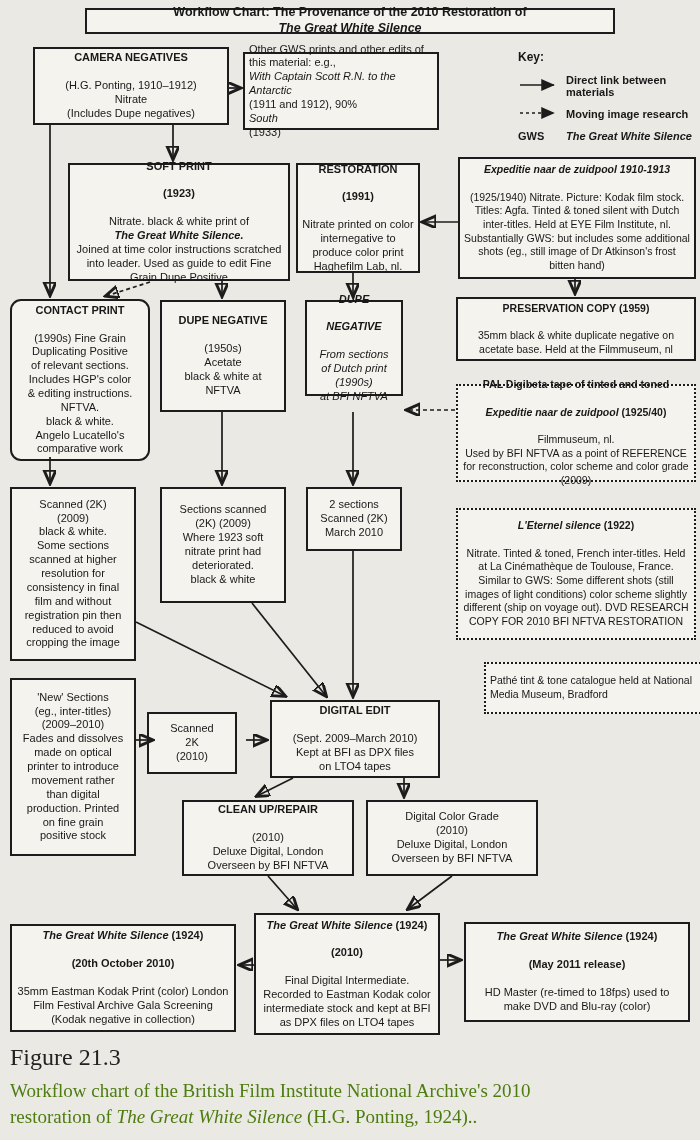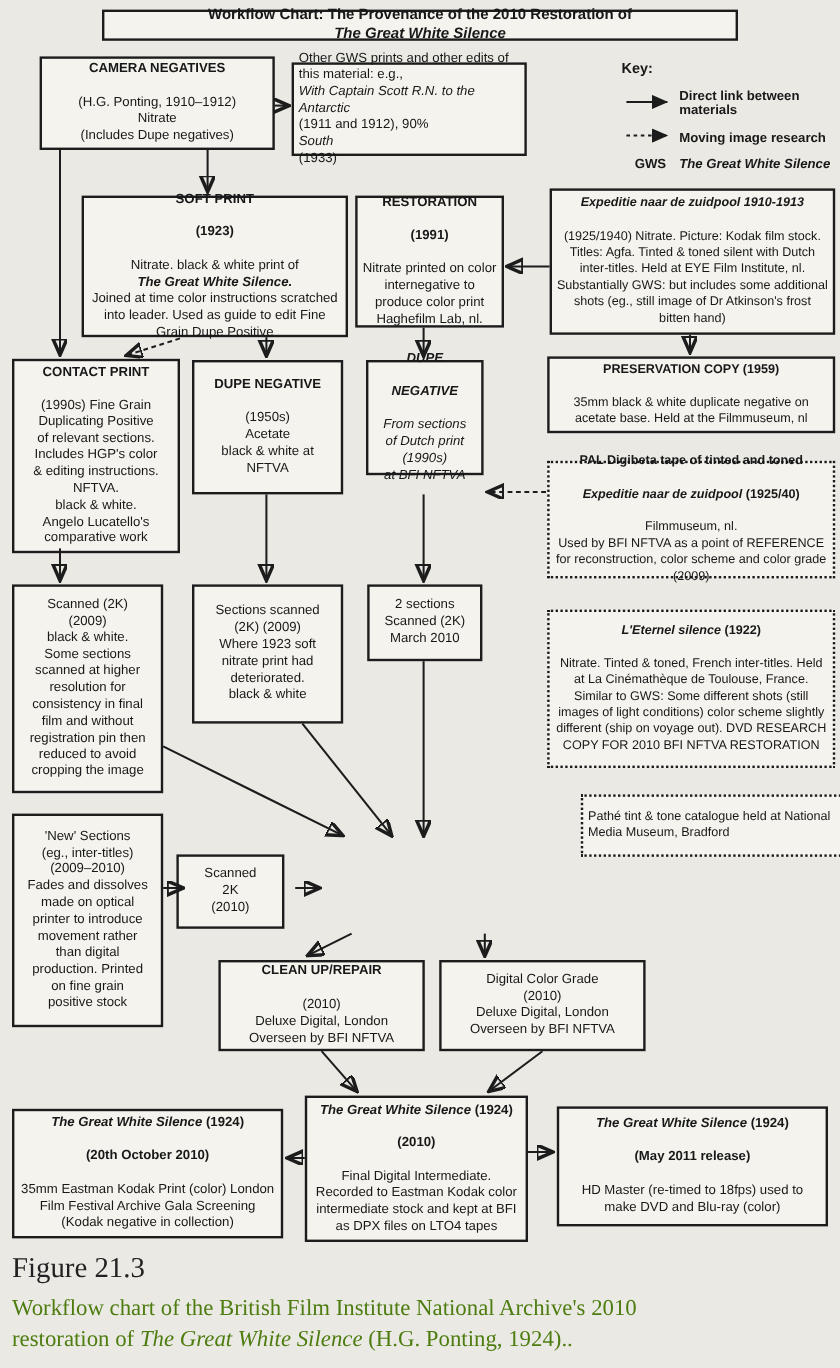--- a/index.html
+++ b/index.html
@@ -28,21 +28,21 @@
   .box b{font-weight:bold;}
   #title-box{
     left:85px;top:8px;width:530px;height:26px;
     font-weight:bold;font-size:12.5px;justify-content:center;
   }
   .key{
     position:absolute;left:518px;top:50px;width:180px;
   }
   .key-title{font-weight:bold;font-size:12px;margin-bottom:10px;}
   .key-row{display:flex;align-items:center;margin-bottom:9px;font-weight:bold;font-size:11px;}
-  .key-sym{width:48px;flex:0 0 48px;text-align:center;}
+  .key-sym{width:48px;flex:0 0 48px;}
   .key-gws{font-weight:bold;}
   .figure-label{
     position:absolute;left:10px;top:1044px;
     font-family:"Liberation Serif", serif;font-size:24px;color:#222;
   }
   .caption{
     position:absolute;left:10px;top:1078px;width:640px;
     font-family:"Liberation Serif", serif;font-size:19px;line-height:1.38;color:#4d7c0f;
   }
   #arrows{position:absolute;left:0;top:0;pointer-events:none;}
@@ -90,34 +90,35 @@
     <div class="key-row">
       <span class="key-sym key-gws">GWS</span>
       <span><i>The Great White Silence</i></span>
     </div>
   </div>
 
   <div class="box" style="left:68px;top:163px;width:222px;height:118px;"><b>SOFT PRINT</b><br><b>(1923)</b><br>Nitrate. black &amp; white print of <b><i>The Great White Silence.</i></b> Joined at time color instructions scratched into leader. Used as guide to edit Fine Grain Dupe Positive</div>
   <div class="box" style="left:296px;top:163px;width:124px;height:110px;"><b>RESTORATION</b><br><b>(1991)</b><br>Nitrate printed on color internegative to produce color print Haghefilm Lab, nl.</div>
   <div class="box small" style="left:458px;top:157px;width:238px;height:122px;"><b><i>Expeditie naar de zuidpool 1910-1913</i></b><br>(1925/1940) Nitrate. Picture: Kodak film stock. Titles: Agfa. Tinted &amp; toned silent with Dutch inter-titles. Held at EYE Film Institute, nl. Substantially GWS: but includes some additional shots (eg., still image of Dr Atkinson's frost bitten hand)</div>
 
-  <div class="box" style="left:10px;top:299px;width:140px;height:162px;"><b>CONTACT PRINT</b><br>(1990s) Fine Grain<br>Duplicating Positive<br>of relevant sections.<br>Includes HGP's color<br>&amp; editing instructions.<br>NFTVA.<br>black &amp; white.<br>Angelo Lucatello's<br>comparative work</div>
+  <div class="box" style="left:10px;top:299px;width:140px;height:162px;border-radius:11px;"><b>CONTACT PRINT</b><br>(1990s) Fine Grain<br>Duplicating Positive<br>of relevant sections.<br>Includes HGP's color<br>&amp; editing instructions.<br>NFTVA.<br>black &amp; white.<br>Angelo Lucatello's<br>comparative work</div>
   <div class="box" style="left:160px;top:300px;width:126px;height:112px;"><b>DUPE NEGATIVE</b><br>(1950s)<br>Acetate<br>black &amp; white at<br>NFTVA</div>
   <div class="box" style="left:305px;top:300px;width:98px;height:96px;font-style:italic;"><b>DUPE</b><br><b>NEGATIVE</b><br>From sections<br>of Dutch print<br>(1990s)<br>at BFI NFTVA</div>
   <div class="box small" style="left:456px;top:297px;width:240px;height:64px;"><b>PRESERVATION COPY (1959)</b><br>35mm black &amp; white duplicate negative on acetate base. Held at the Filmmuseum, nl</div>
   <div class="box small dashed" style="left:456px;top:384px;width:240px;height:98px;"><b>PAL Digibeta tape of tinted and toned</b><br><b><i>Expeditie naar de zuidpool</i> (1925/40)</b><br>Filmmuseum, nl.<br>Used by BFI NFTVA as a point of REFERENCE for reconstruction, color scheme and color grade (2009)</div>
 
   <div class="box" style="left:10px;top:487px;width:126px;height:174px;">Scanned (2K)<br>(2009)<br>black &amp; white.<br>Some sections<br>scanned at higher<br>resolution for<br>consistency in final<br>film and without<br>registration pin then<br>reduced to avoid<br>cropping the image</div>
   <div class="box" style="left:160px;top:487px;width:126px;height:116px;">Sections scanned<br>(2K) (2009)<br>Where 1923 soft<br>nitrate print had<br>deteriorated.<br>black &amp; white</div>
   <div class="box" style="left:306px;top:487px;width:96px;height:64px;">2 sections<br>Scanned (2K)<br>March 2010</div>
   <div class="box small dashed" style="left:456px;top:508px;width:240px;height:132px;"><b><i>L'Eternel silence</i> (1922)</b><br>Nitrate. Tinted &amp; toned, French inter-titles. Held at La Cinémathèque de Toulouse, France. Similar to GWS: Some different shots (still images of light conditions) color scheme slightly different (ship on voyage out). DVD RESEARCH COPY FOR 2010 BFI NFTVA RESTORATION</div>
   <div class="box small dashed left" style="left:456px;top:662px;width:240px;height:52px;margin-left:28px;">Pathé tint &amp; tone catalogue held at National Media Museum, Bradford</div>
 
   <div class="box" style="left:10px;top:678px;width:126px;height:178px;">'New' Sections<br>(eg., inter-titles)<br>(2009–2010)<br>Fades and dissolves<br>made on optical<br>printer to introduce<br>movement rather<br>than digital<br>production. Printed<br>on fine grain<br>positive stock</div>
   <div class="box" style="left:147px;top:712px;width:90px;height:62px;">Scanned<br>2K<br>(2010)</div>
+  <div class="box" style="left:270px;top:700px;width:170px;height:78px;"><b>DIGITAL EDIT</b><br>(Sept. 2009–March 2010)<br>Kept at BFI as DPX files<br>on LTO4 tapes</div>
   <div class="box" style="left:182px;top:800px;width:172px;height:76px;"><b>CLEAN UP/REPAIR</b><br>(2010)<br>Deluxe Digital, London<br>Overseen by BFI NFTVA</div>
   <div class="box" style="left:366px;top:800px;width:172px;height:76px;">Digital Color Grade<br>(2010)<br>Deluxe Digital, London<br>Overseen by BFI NFTVA</div>
 
   <div class="box" style="left:10px;top:924px;width:226px;height:108px;"><b><i>The Great White Silence</i> (1924)</b><br><b>(20th October 2010)</b><br>35mm Eastman Kodak Print (color) London Film Festival Archive Gala Screening (Kodak negative in collection)</div>
   <div class="box" style="left:254px;top:913px;width:186px;height:122px;"><b><i>The Great White Silence</i> (1924)</b><br><b>(2010)</b><br>Final Digital Intermediate. Recorded to Eastman Kodak color intermediate stock and kept at BFI as DPX files on LTO4 tapes</div>
   <div class="box" style="left:464px;top:922px;width:226px;height:100px;"><b><i>The Great White Silence</i> (1924)</b><br><b>(May 2011 release)</b><br>HD Master (re-timed to 18fps) used to make DVD and Blu-ray (color)</div>
 
   <div class="figure-label">Figure 21.3</div>
   <div class="caption">Workflow chart of the British Film Institute National Archive's 2010<br>restoration of <i>The Great White Silence</i> (H.G. Ponting, 1924)..</div>
 

